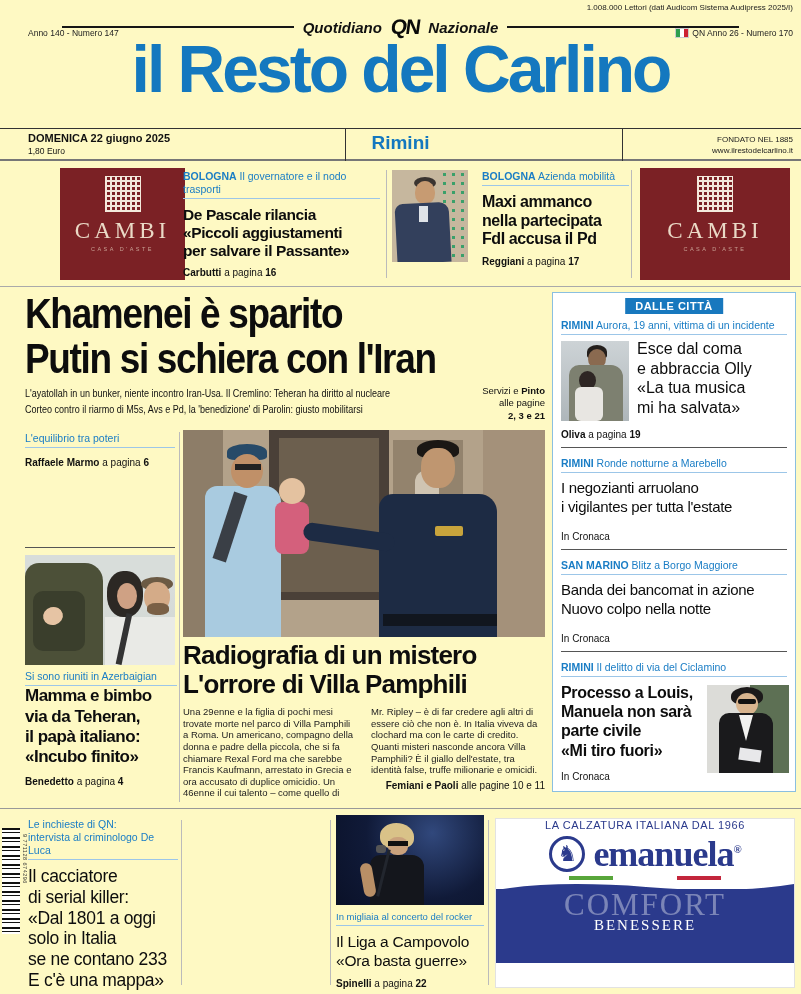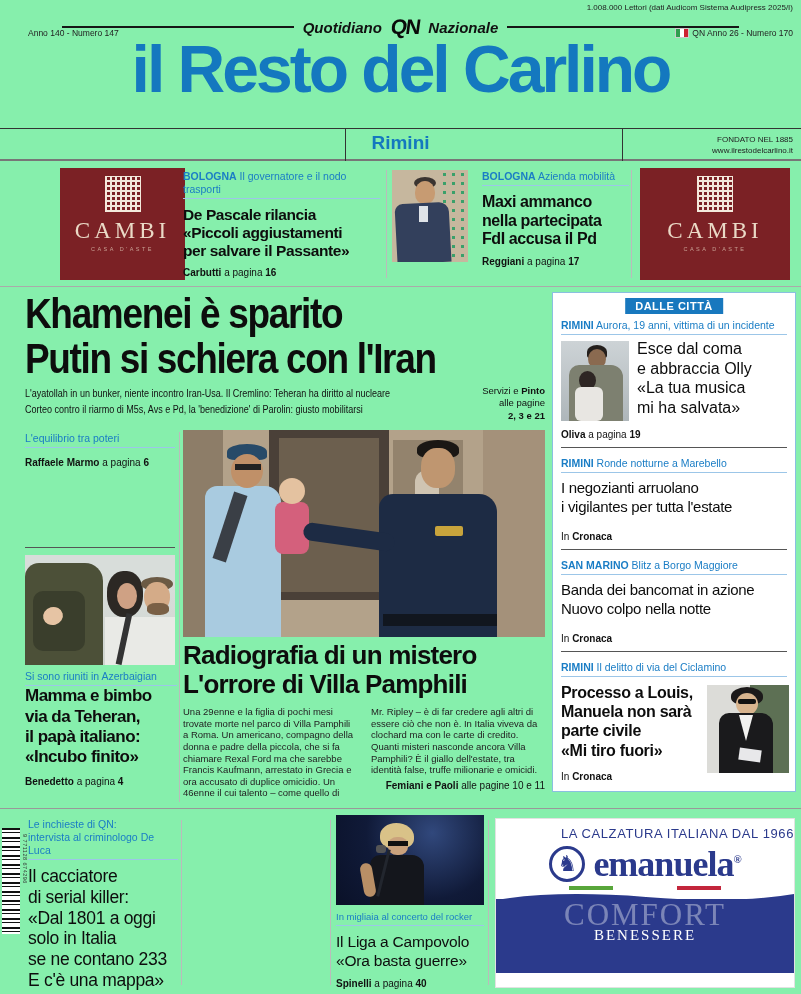--- a/index.html
+++ b/index.html
@@ -1,33 +1,33 @@
 <!DOCTYPE html>
 <html><head>
 <meta charset="utf-8">
 <style>
   :root{
     --blue:#1478bf; --kick:#1a7dc5; --kickline:#9cc6e8;
     --cambi:#7b2125; --ema:#2b3a8c; --ink:#0d0d0d;
   }
   *{margin:0;padding:0;box-sizing:border-box}
   body{background:#e8e8e8;font-family:"Liberation Sans",sans-serif}
-  .page{position:relative;width:801px;height:994px;background:#86efac;color:#111;overflow:hidden;margin:0 auto}
+  .page{position:relative;width:801px;height:994px;background:#fef9c3;color:#111;overflow:hidden;margin:0 auto}
   .abs{position:absolute}
   .hline{position:absolute;height:1px;background:#555}
   .vline{position:absolute;width:1px;background:#bbb}
   .preline{white-space:pre-line}
   .kicker{color:var(--kick);font-size:10.5px;line-height:1.25;padding-bottom:2px;border-bottom:1.5px solid var(--kickline)}
   .kicker .city{font-weight:800}
   .hl{color:var(--ink);line-height:1.16;letter-spacing:-0.4px}
   .hl.bold{font-weight:800}
   .byline{font-size:10px;color:#111}
   .byline b{font-weight:800}
   .sect{font-size:10px}
-  .sect b{font-weight:700}
+  .sect b{font-weight:400}
 
   
   #audience{top:3px;right:8px;font-size:8px;color:#222}
   #qnline{top:15px;left:0;width:100%;display:flex;align-items:center;justify-content:center;gap:9px}
   .qnrule{width:232px;height:2px;background:#161616}
   .qnword{font-style:italic;font-weight:800;font-size:15px;color:#111}
   #qnlogo{font-weight:800;font-size:21px;letter-spacing:-1.5px;transform:skewX(-8deg);color:#0a0a0a}
   #issue-left{top:28px;left:28px;font-size:8.5px;color:#222}
   #issue-right{top:28px;right:8px;font-size:8.5px;color:#222;display:flex;align-items:center;gap:4px}
   .flag{display:inline-flex;width:12px;height:8px;outline:1px solid #ccc}
@@ -66,21 +66,21 @@
   
   #dallebox{top:292px;left:552px;width:244px;height:500px;border:1.5px solid #8abfe0;background:#fff}
   #dallebadge{position:absolute;top:5px;left:50%;transform:translateX(-50%);background:#1878be;color:#fff;
               font-weight:800;font-size:11px;letter-spacing:.5px;padding:2px 10px;white-space:nowrap}
   #dallebox .kicker{position:absolute;left:8px;right:8px}
   .dchr{position:absolute;left:8px;right:8px;height:1px;background:#555}
   .dc-h{position:absolute;color:var(--ink)}
 
   
   #ema{top:818px;left:495px;width:300px;height:170px;background:#fff;border:1px solid #e2e2e2;overflow:hidden}
-  #ema .tag{font-size:13px;color:var(--ema);text-align:right;margin-top:7px;letter-spacing:.6px}
+  #ema .tag{font-size:11px;color:var(--ema);text-align:center;letter-spacing:.6px}
   #ema .row{display:flex;align-items:center;justify-content:center;gap:8px;margin-top:2px}
   #ema .horse{width:36px;height:36px;border:3px solid var(--ema);border-radius:50%;display:flex;align-items:center;justify-content:center;
               color:var(--ema);font-size:22px;line-height:1}
   #ema .brand{font-family:"Liberation Serif",serif;font-weight:700;font-size:36px;color:var(--ema);letter-spacing:-1px}
   #ema .brand sup{font-size:11px}
   #ema .bars{display:flex;justify-content:center;gap:64px;margin-top:1px}
   #ema .bars i{width:44px;height:4px}
   #ema svg{display:block}
   #ema .bluezone{background:var(--ema);height:74px;text-align:center;color:#fff;font-family:"Liberation Serif",serif}
   #ema .moda{font-size:25px;letter-spacing:3px;line-height:1}
@@ -112,20 +112,24 @@
         <i style="background:#fff"></i>
         <i style="background:#cd2232"></i>
       </span>
     <span>QN Anno 26 - Numero 170</span>
   </div>
   <div class="abs" id="masthead">il Resto del Carlino</div>
 
   <div class="abs" id="dateband"></div>
   <div class="abs" style="left:345px;top:128px;width:1px;height:33px;background:#333"></div>
   <div class="abs" style="left:622px;top:128px;width:1px;height:33px;background:#333"></div>
+  <div class="abs" id="date-left">
+    <div class="d1">DOMENICA 22 giugno 2025</div>
+    <div class="d2">1,80 Euro</div>
+  </div>
   <div class="abs" id="edition">Rimini</div>
   <div class="abs" id="founded">
     <div>FONDATO NEL 1885</div>
     <div>www.ilrestodelcarlino.it</div>
   </div>
 
   <div class="abs cambi" style="left:60px;top:168px;width:125px;height:112px">
     <div class="qr"></div>
     <div class="nm">CAMBI</div>
     <div class="sb">CASA D'ASTE</div>
@@ -353,21 +357,21 @@
       <div style="left:52px;top:26px;width:20px;height:5px;background:#111"></div>
       <div style="left:34px;top:40px;width:54px;height:50px;background:#14161c;border-radius:10px 12px 0 0"></div>
       <div style="left:26px;top:48px;width:12px;height:34px;background:#b98f66;border-radius:6px;transform:rotate(-10deg)"></div>
       <div style="left:46px;top:34px;width:3px;height:48px;background:#22262e;transform:rotate(14deg)"></div>
       <div style="left:40px;top:30px;width:10px;height:8px;background:#555;border-radius:3px"></div>
     </div>
     <div class="kicker" style="margin-top:6px;font-size:9.5px;white-space:nowrap">In migliaia al concerto del rocker</div>
     <div class="hl preline" style="font-size:15.5px;letter-spacing:-0.2px;margin-top:6px;line-height:1.25">Il Liga a Campovolo
 «Ora basta guerre»</div>
     <div class="byline" style="margin-top:7px">
-      <b>Spinelli</b> <span>a pagina</span> <b>40</b>
+      <b>Spinelli</b> <span>a pagina</span> <b>22</b>
     </div>
   </div>
 
   <div class="vline" style="left:488px;top:820px;height:165px"></div>
 
   <div class="abs" id="ema">
     <div class="tag">LA CALZATURA ITALIANA DAL 1966</div>
     <div class="row">
       <span class="horse">
           <span>♞</span>

